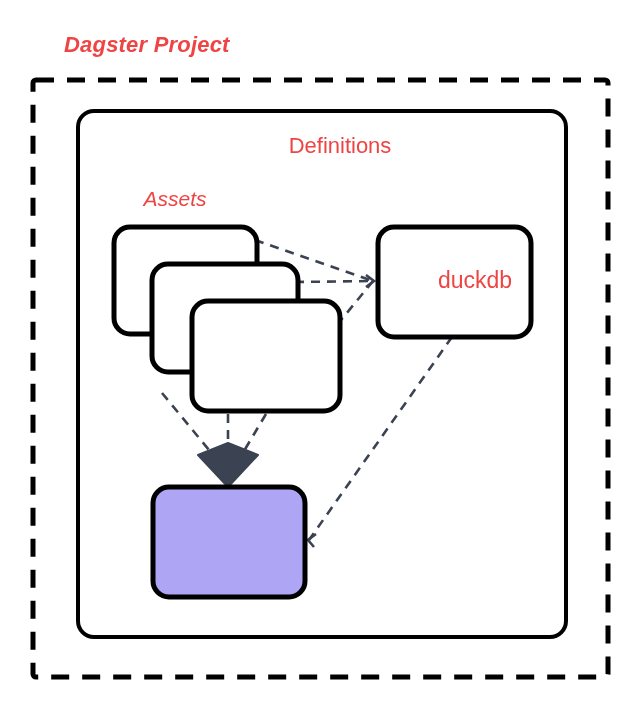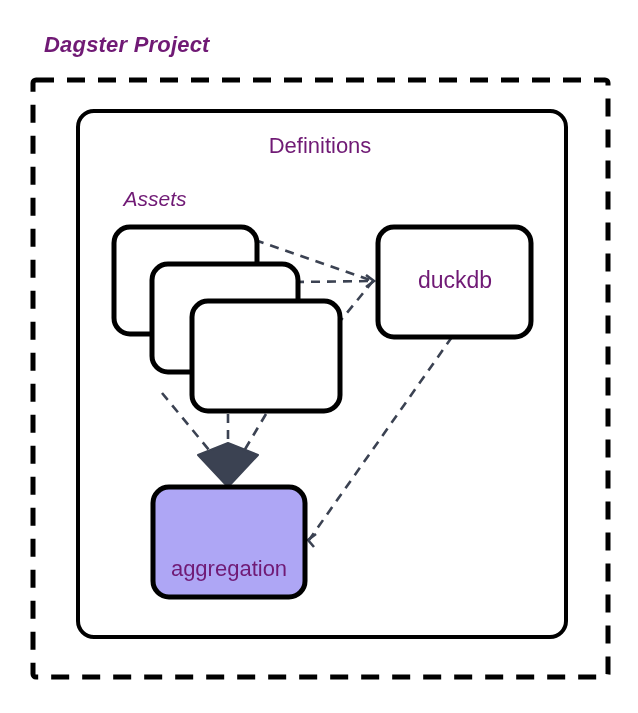--- a/index.html
+++ b/index.html
@@ -22,24 +22,25 @@
     position: absolute;
     left: 0;
     top: 0;
     width: 638px;
     height: 713px;
     overflow: visible;
   }
   .txt {
     position: absolute;
     white-space: pre;
-    color: #701a75;
+    color: #ef4444;
     line-height: 1.05;
     text-align: center;
     pointer-events: none;
+    margin-left: 20px;
   }
   .project-title {
     left: 44px;
     top: 33px;
     font-size: 22px;
     font-style: italic;
     font-weight: bold;
     letter-spacing: 0.2px;
     text-align: left;
   }
@@ -133,16 +134,15 @@
   <div class="txt project-title">Dagster Project</div>
 
   <div class="txt definitions-title">Definitions</div>
 
   <div class="txt assets-title">Assets</div>
 
 
   <div class="txt duckdb-label">duckdb</div>
 
   <div class="txt orders-label">
-    <span>aggregation</span>
   </div>
 
 </div>
 
 </body></html>

